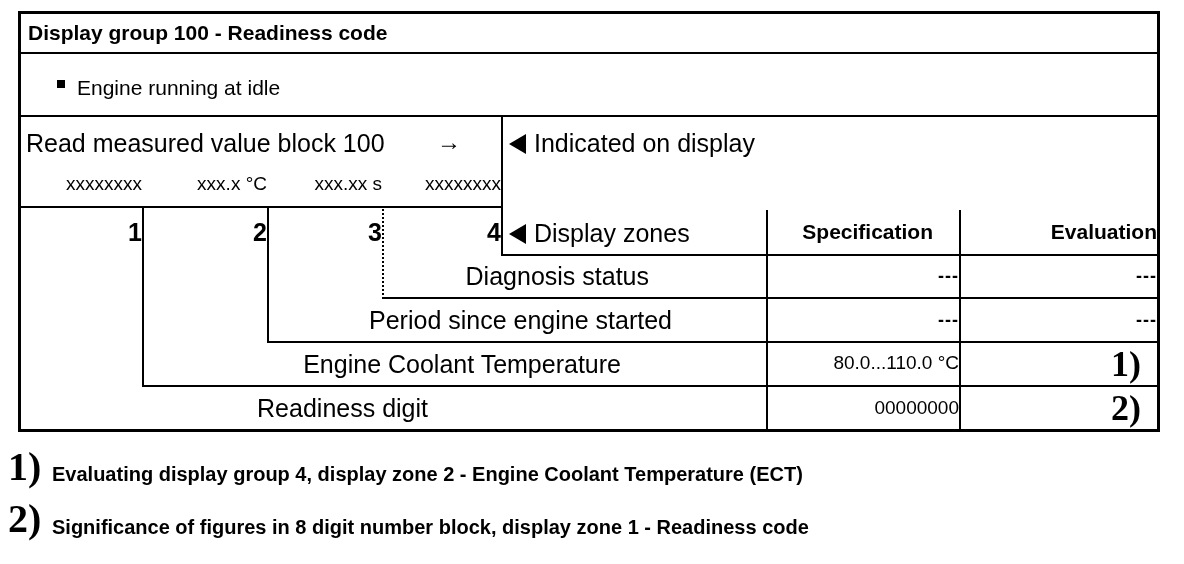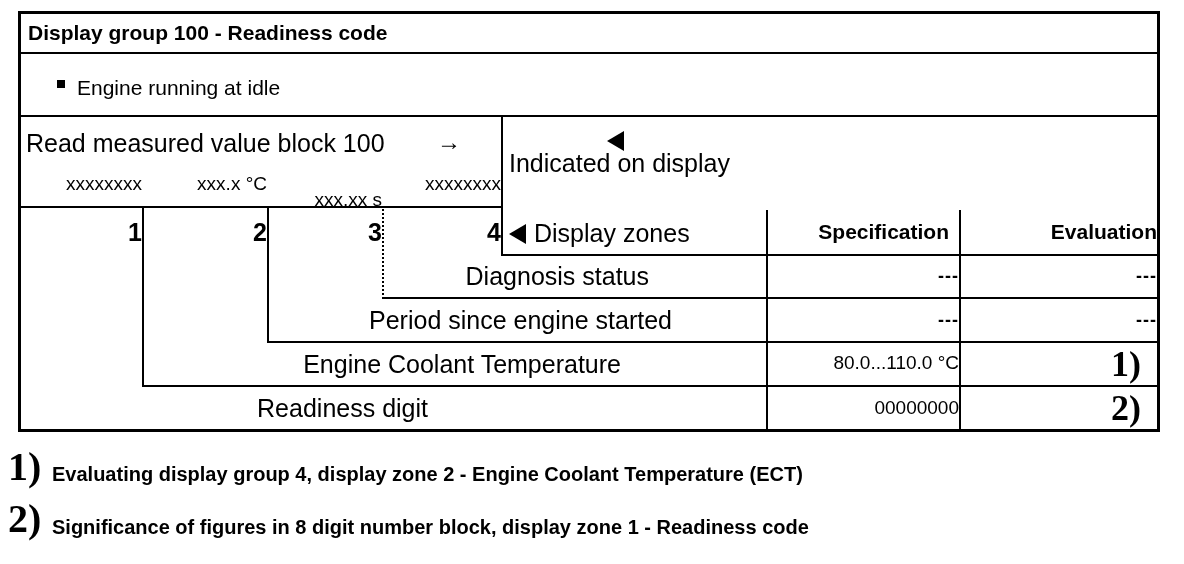--- a/index.html
+++ b/index.html
@@ -51,38 +51,38 @@
   <div class="txt f21 b" style="left:28px;top:20px;">Display group 100 - Readiness code</div>
 
   <div class="bullet" style="left:57px;top:80px;"></div>
   <div class="txt f21" style="left:77px;top:75px;">Engine running at idle</div>
 
   <div class="txt f20" style="left:26px;top:131px;">Read measured value block 100</div>
   <div class="txt" style="left:437px;top:128px;font-size:24px;line-height:28px;">→</div>
 
   <div class="ctr f19" style="left:22px;top:172px;width:120px;">xxxxxxxx</div>
   <div class="ctr f19" style="left:144px;top:172px;width:123px;">xxx.x °C</div>
-  <div class="ctr f19" style="left:269px;top:188px;width:113px;">xxx.xx s</div>
+  <div class="ctr f19" style="left:269px;top:172px;width:113px;">xxx.xx s</div>
   <div class="ctr f19" style="left:384px;top:172px;width:117px;">xxxxxxxx</div>
 
-  <div class="txt f20 row-flex" style="left:509px;top:131px;flex-direction:column;">
+  <div class="txt f20 row-flex" style="left:509px;top:131px;">
     <span class="tri"></span>
     <span>Indicated on display</span>
   </div>
 
   <div class="ctr f20 b" style="left:22px;top:220px;width:120px;">1</div>
   <div class="ctr f20 b" style="left:144px;top:220px;width:123px;">2</div>
   <div class="ctr f20 b" style="left:269px;top:220px;width:113px;">3</div>
   <div class="ctr f20 b" style="left:384px;top:220px;width:117px;">4</div>
 
   <div class="txt f20 row-flex" style="left:509px;top:221px;">
     <span class="tri"></span>
     <span>Display zones</span>
   </div>
-  <div class="ctr f21 b" style="left:768px;top:219px;width:165px;padding-left:16px;">Specification</div>
+  <div class="ctr f21 b" style="left:768px;top:219px;width:165px;">Specification</div>
   <div class="ctr f21 b" style="left:961px;top:219px;width:196px;">Evaluation</div>
 
   <div class="ctr f20" style="left:383px;top:264px;width:266px;">Diagnosis status</div>
   <div class="ctr dash" style="left:768px;top:264px;width:191px;">---</div>
   <div class="ctr dash" style="left:961px;top:264px;width:196px;">---</div>
 
   <div class="ctr f20" style="left:268px;top:308px;width:404px;">Period since engine started</div>
   <div class="ctr dash" style="left:768px;top:308px;width:191px;">---</div>
   <div class="ctr dash" style="left:961px;top:308px;width:196px;">---</div>
 

